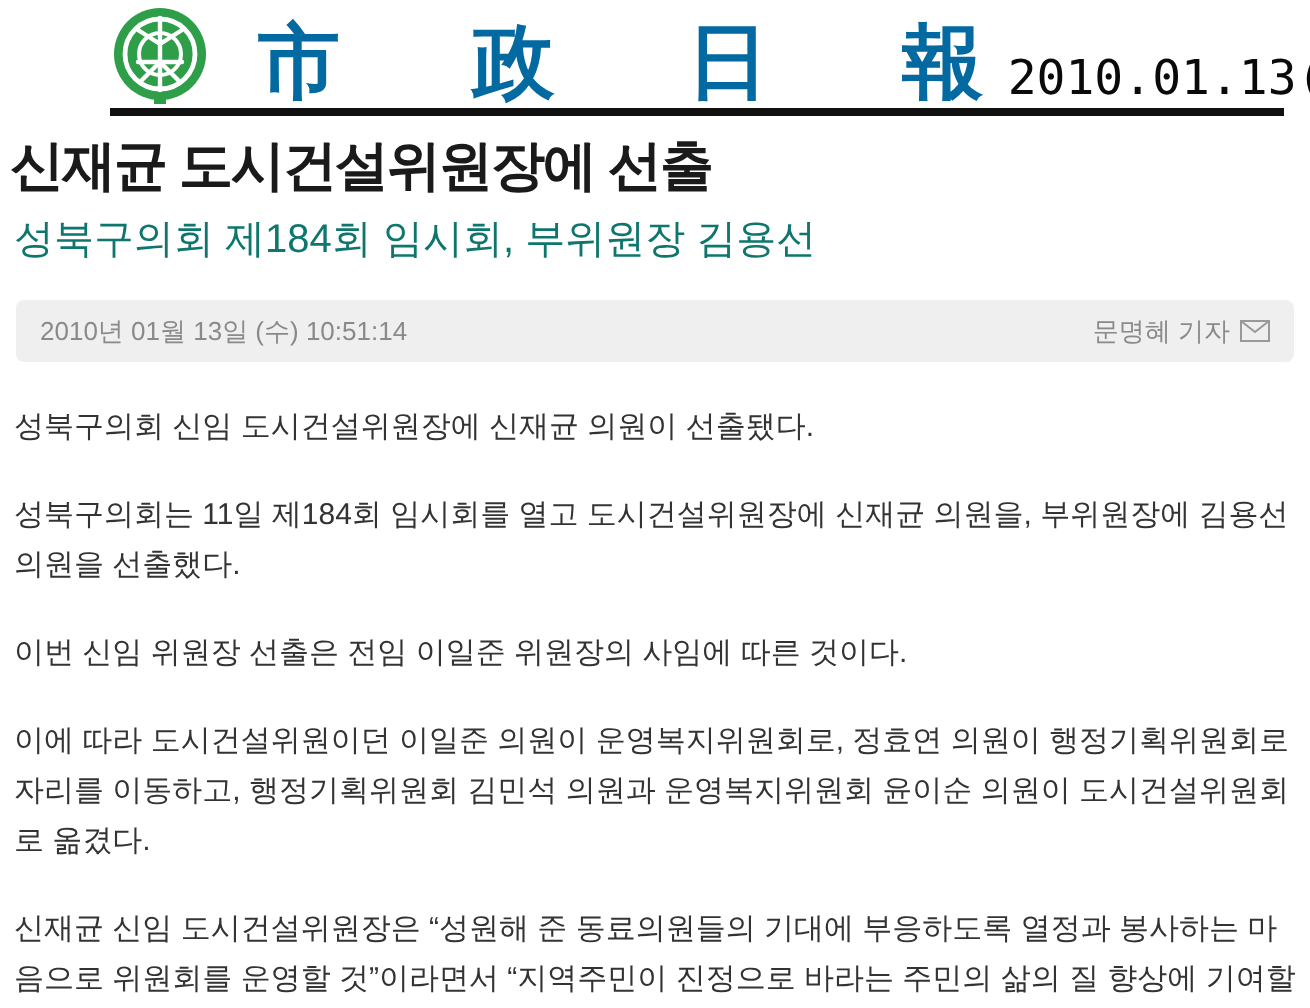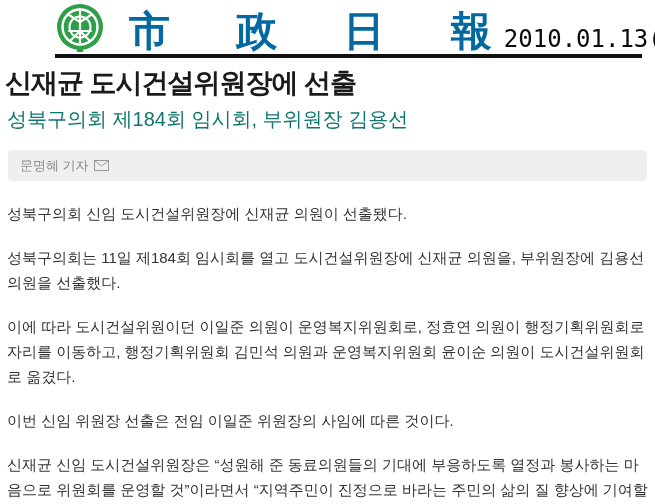--- a/index.html
+++ b/index.html
@@ -126,30 +126,31 @@
   </span>
   <span class="title">市 政 日 報</span>
   <span class="date">2010.01.13(수)</span>
 </div>
 <div class="masthead-rule"></div>
 
 <h1 class="headline">신재균 도시건설위원장에 선출</h1>
 <div class="subtitle">성북구의회 제184회 임시회, 부위원장 김용선</div>
 
 <div class="info-bar">
+  <span class="left">2010년 01월 13일 (수) 10:51:14</span>
   <span class="right">
     <span>문명혜 기자</span>
     <span class="email-icon">
       <svg width="15" height="11" viewBox="0 0 15 11" xmlns="http://www.w3.org/2000/svg">
         <rect x="0.5" y="0.5" width="14" height="10" fill="none" stroke="#999999"></rect>
         <path d="M0.5 0.5 L7.5 6 L14.5 0.5" fill="none" stroke="#999999"></path>
       </svg>
     </span>
   </span>
 </div>
 
 <div class="article-body">
   <p>성북구의회 신임 도시건설위원장에 신재균 의원이 선출됐다.</p>
   <p>성북구의회는 11일 제184회 임시회를 열고 도시건설위원장에 신재균 의원을, 부위원장에 김용선 의원을 선출했다.</p>
+  <p>이번 신임 위원장 선출은 전임 이일준 위원장의 사임에 따른 것이다.</p>
   <p>이에 따라 도시건설위원이던 이일준 의원이 운영복지위원회로, 정효연 의원이 행정기획위원회로 자리를 이동하고, 행정기획위원회 김민석 의원과 운영복지위원회 윤이순 의원이 도시건설위원회로 옮겼다.</p>
-  <p>이번 신임 위원장 선출은 전임 이일준 위원장의 사임에 따른 것이다.</p>
   <p>신재균 신임 도시건설위원장은 “성원해 준 동료의원들의 기대에 부응하도록 열정과 봉사하는 마음으로 위원회를 운영할 것”이라면서 “지역주민이 진정으로 바라는 주민의 삶의 질 향상에 기여할 수 있도록 최선의 노력을 다하겠다”고 소감을 밝혔다.</p>
 </div>
 
 </body></html>

